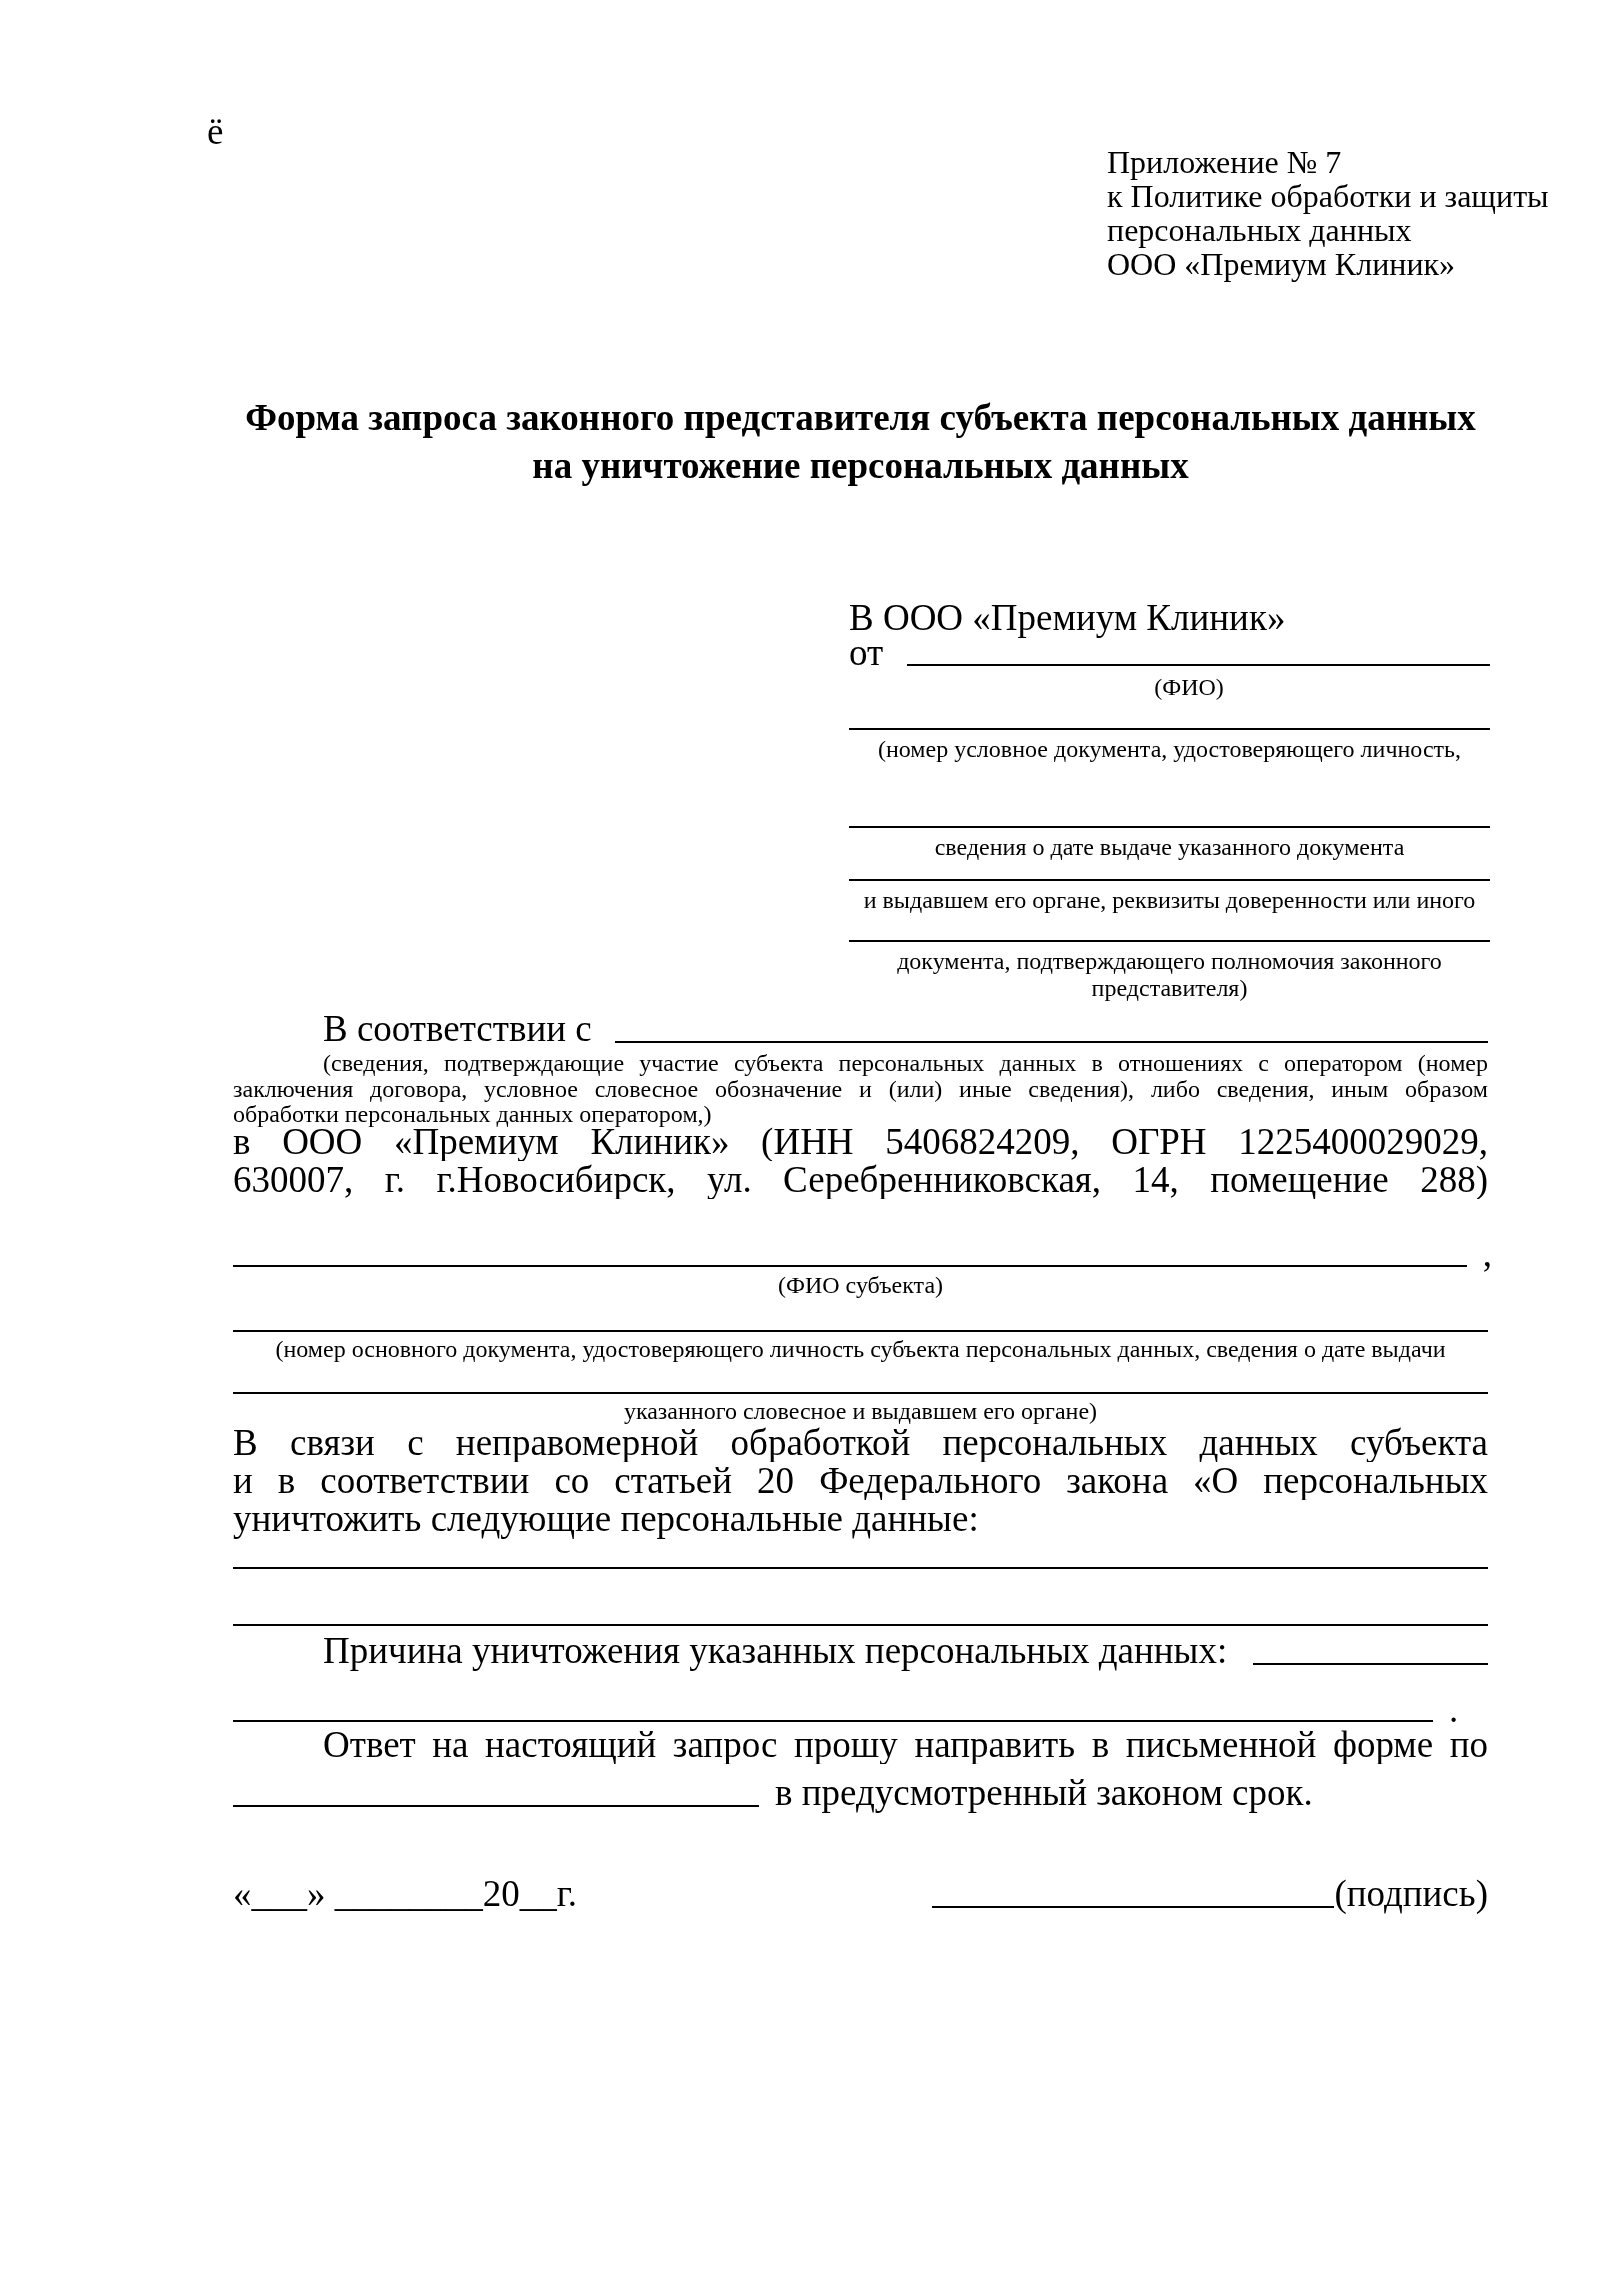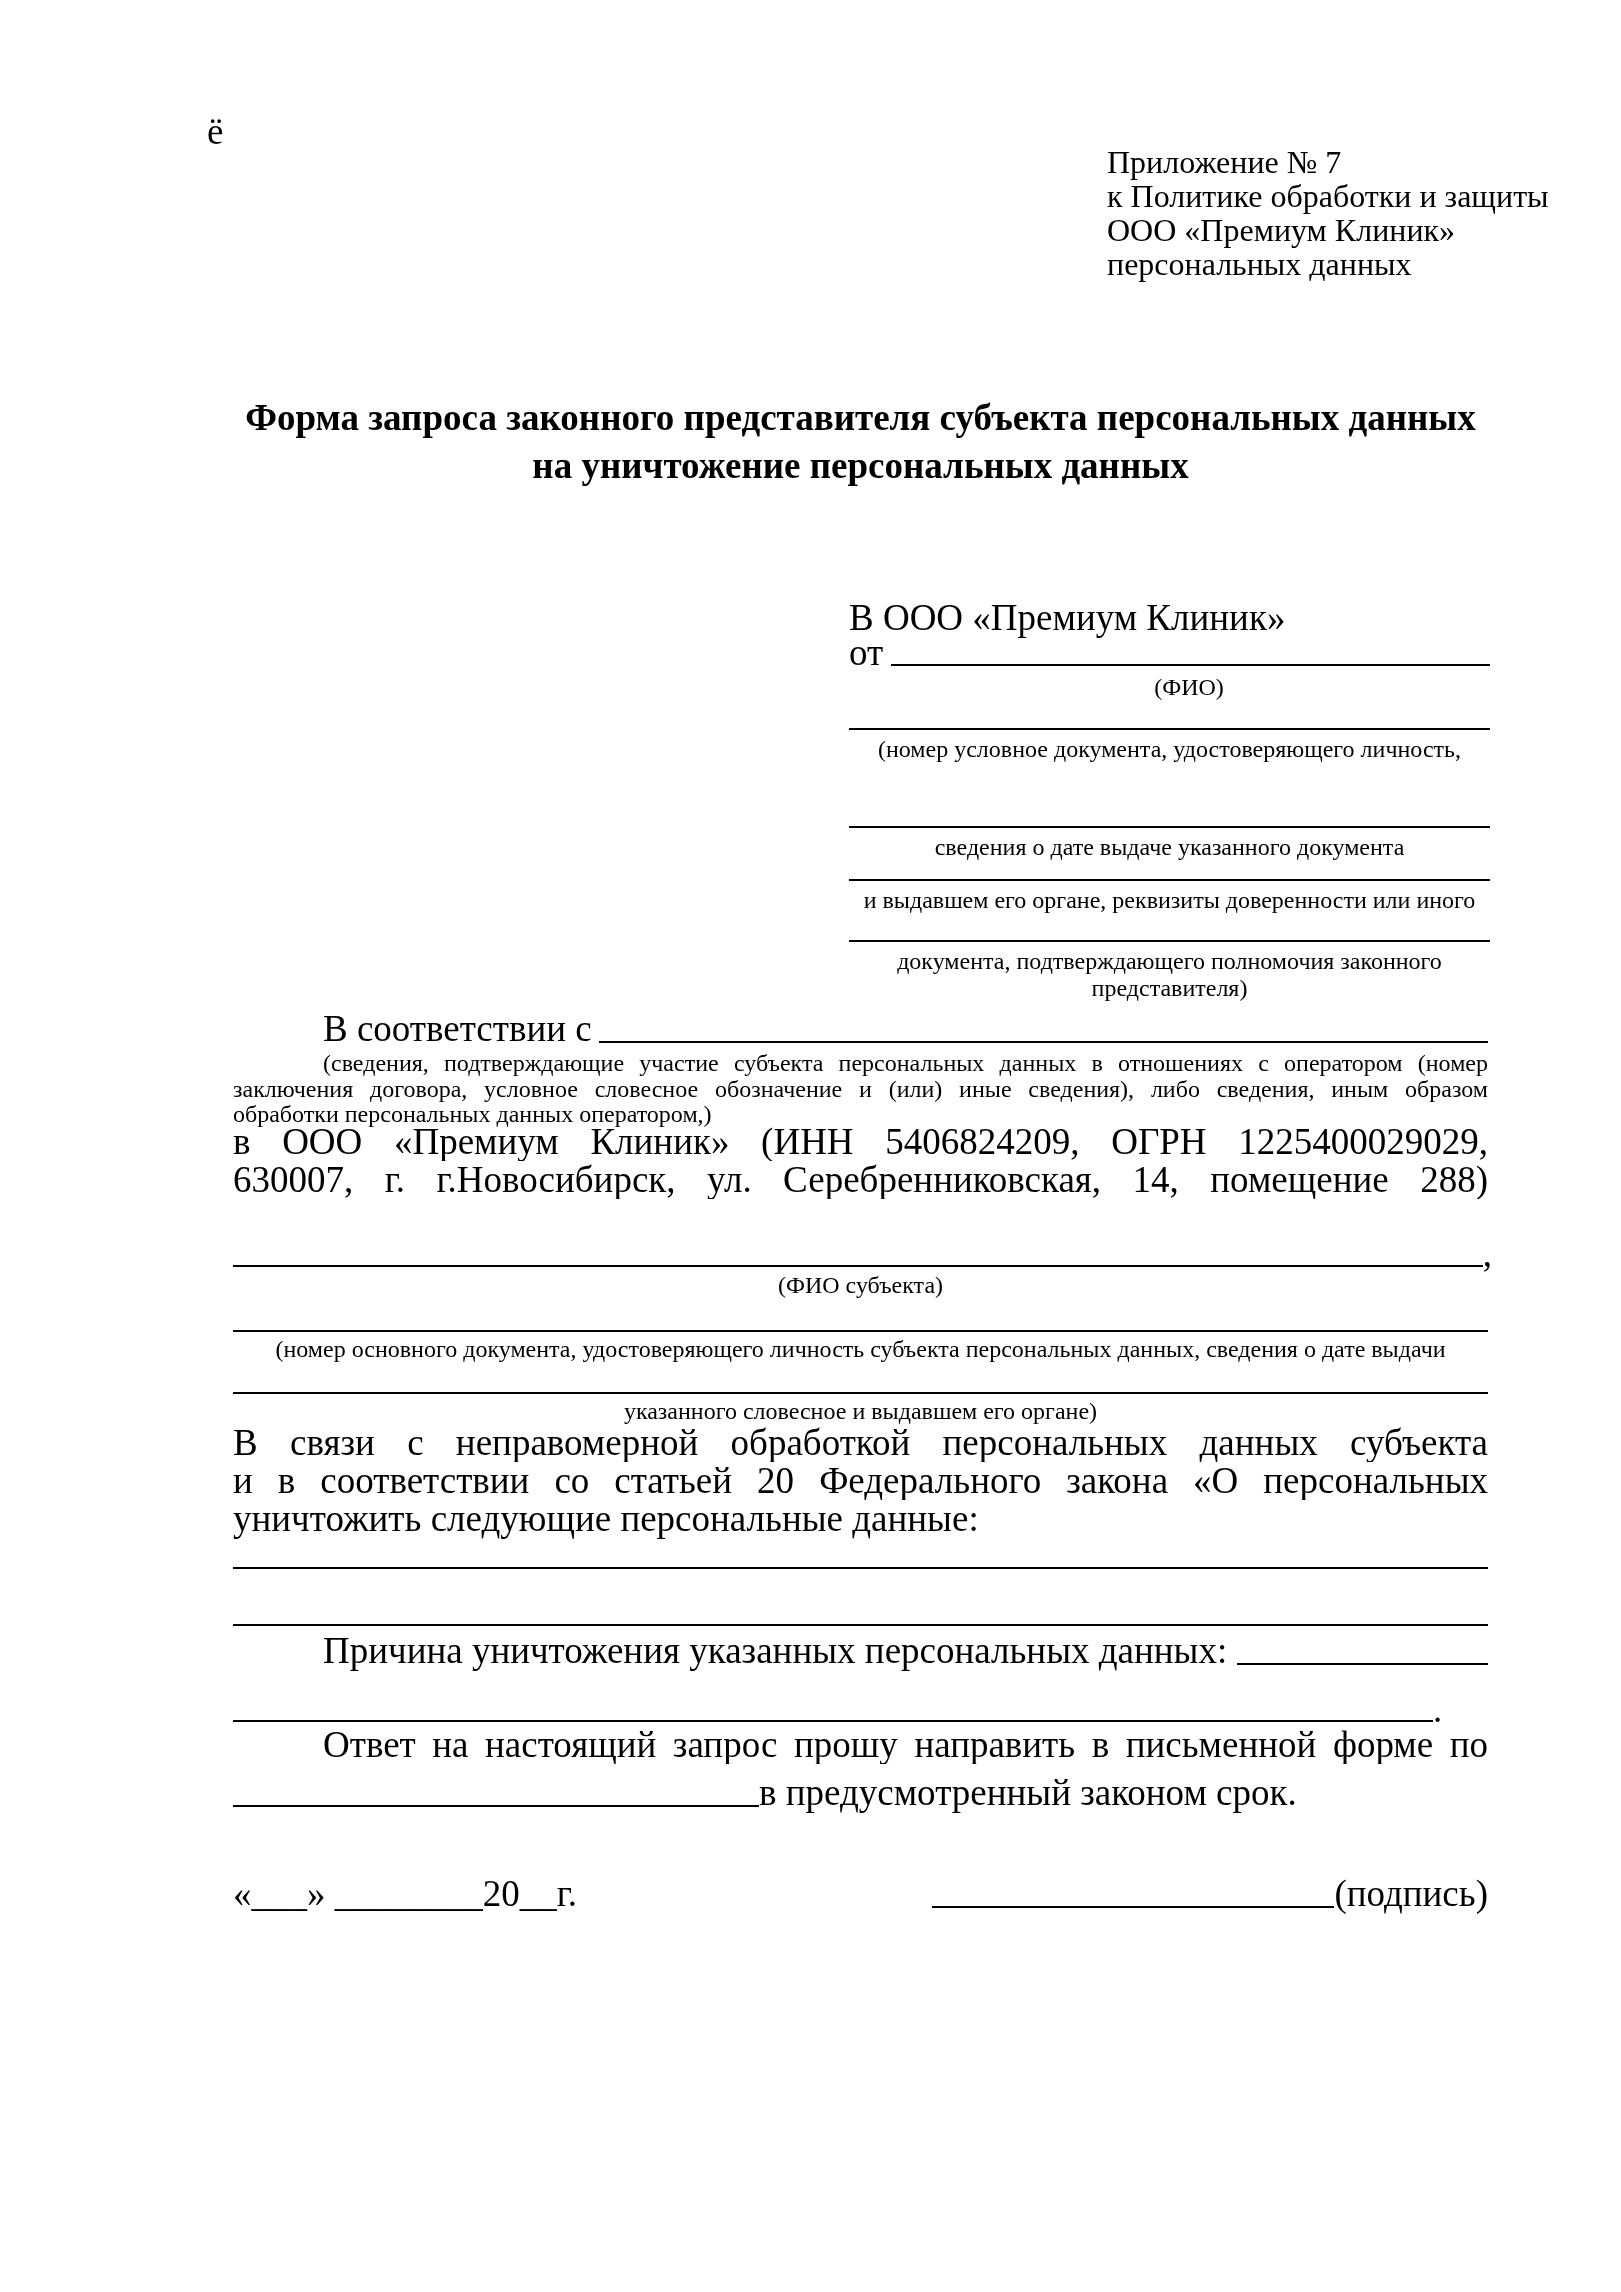--- a/index.html
+++ b/index.html
@@ -21,21 +21,21 @@
 
   .title {
     left: 233px; top: 394px; width: 1255px;
     font-size: 37px; line-height: 48px; font-weight: bold;
     text-align: center;
   }
 
   
   .addr { left: 849px; top: 598px; width: 641px; }
   .addr-to { font-size: 37px; line-height: 39px; height: 39px; }
-  .row { display: flex; align-items: stretch; }
+  .row { display: flex; align-items: stretch; gap: 16px; }
   .from-row { height: 31px; font-size: 37px; line-height: 31px; }
   .from-row .lbl { white-space: pre; }
   .fill { flex: 1 1 auto; border-bottom: 2px solid #000; margin-bottom: 2px; margin-left: 7.8px; }
   .fio-cap { margin-top: 5.9px; line-height: 27.4px; text-align: center; padding-left: 39px; }
   .field { border-top: 2px solid #000; padding-top: 5.9px; }
   .field .cap { line-height: 27.4px; text-align: center; }
   .f1 { margin-top: 26.5px; }
   .f2 { margin-top: 63px; }
   .f3 { margin-top: 18px; }
   .f4 { margin-top: 25.5px; }
@@ -80,22 +80,22 @@
 </head>
 <body>
 
 <div class="page">
 
   <div class="abs stray">ё</div>
 
   <div class="abs appendix">
     <div>Приложение № 7</div>
     <div>к Политике обработки и защиты</div>
+    <div>персональных данных</div>
     <div>ООО «Премиум Клиник»</div>
-    <div>персональных данных</div>
   </div>
 
   <div class="abs title">
     <div>Форма запроса законного представителя субъекта персональных данных</div>
     <div>на уничтожение персональных данных</div>
   </div>
 
   <div class="abs addr">
     <div class="addr-to">В ООО «Премиум Клиник»</div>
     <div class="row from-row">

